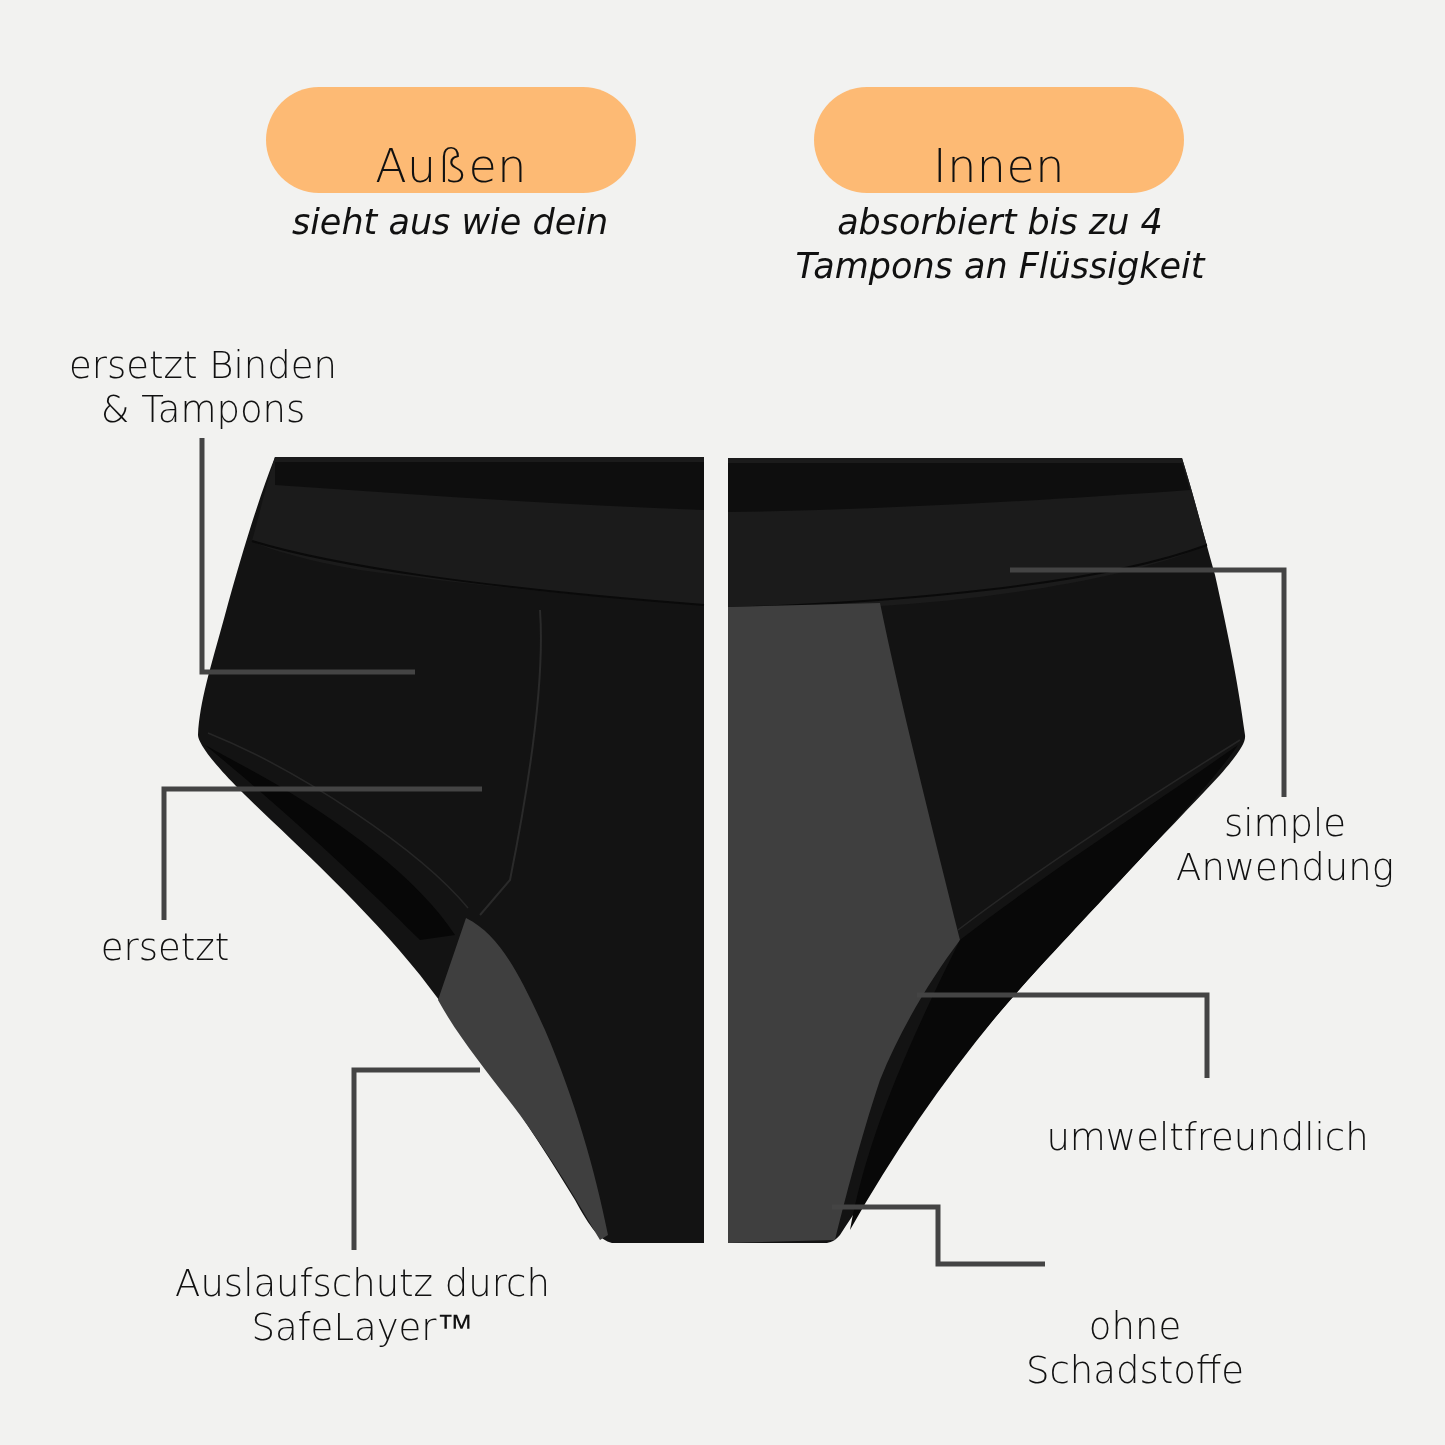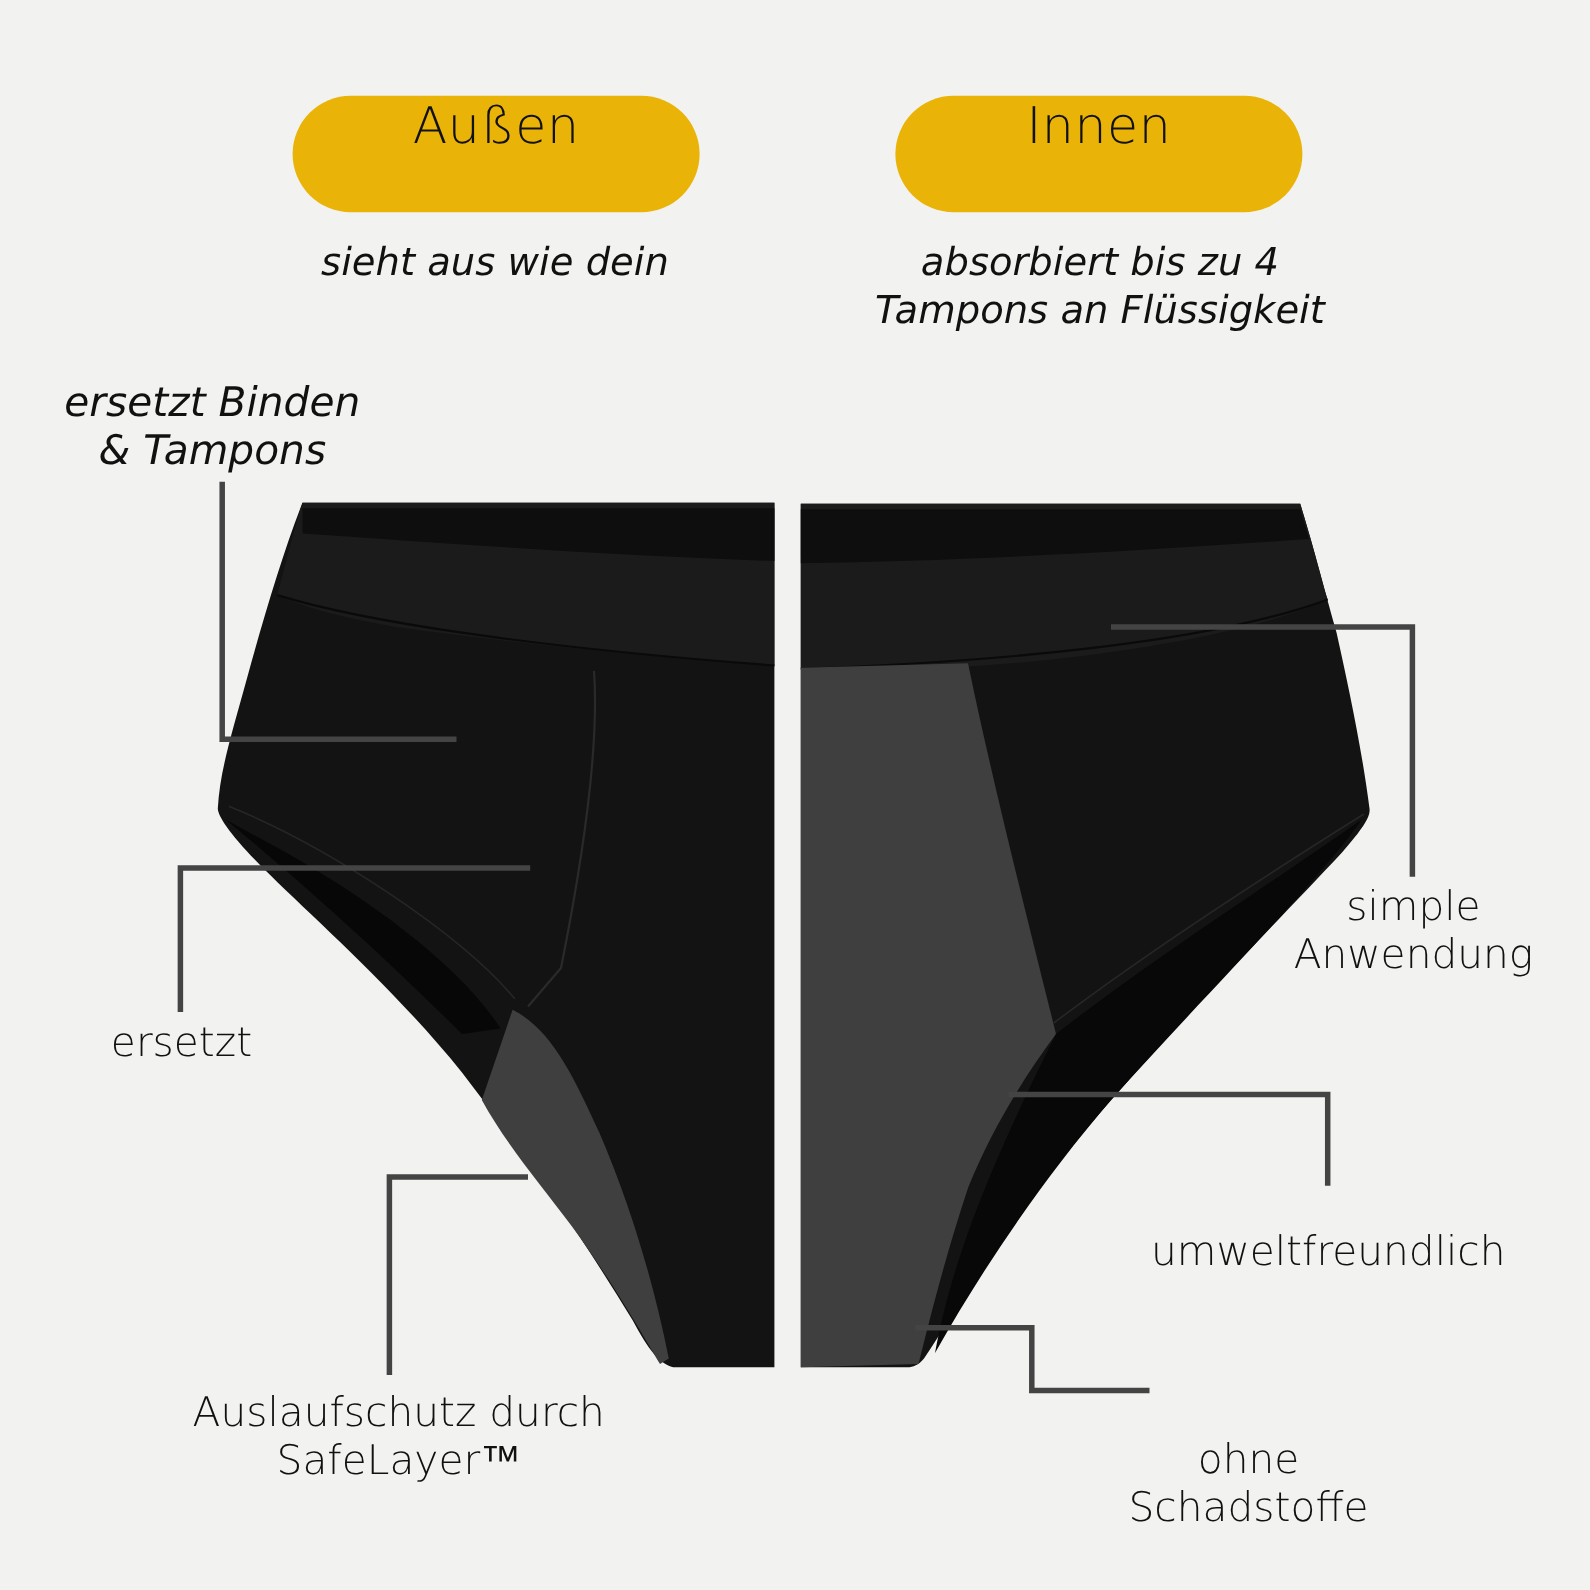--- a/index.html
+++ b/index.html
@@ -8,36 +8,35 @@
     background: #f2f2f0;
     position: relative;
     overflow: hidden;
     font-family: "DejaVu Sans", "Liberation Sans", sans-serif;
     color: #111;
   }
   .pill {
     position: absolute;
     height: 106px;
     border-radius: 53px;
-    background: #eab308;
-    display: flex; align-items: flex-start; justify-content: center;
+    background: #fdba74;
+    display: flex; align-items: flex-end; justify-content: center;
     font-size: 46px; font-weight: 300; letter-spacing: 0.5px;
     color: #111;
   }
   .pill-outer { left: 266px; top: 87px; width: 370px; }
   .pill-inner { left: 814px; top: 87px; width: 370px; }
   .subtitle {
     position: absolute;
     text-align: center;
     font-style: italic;
     font-size: 35px;
     line-height: 44px;
     font-weight: 300;
     color: #111;
-    margin-top: 17px;
   }
   .sub-outer { left: 230px; top: 200px; width: 440px; }
   .sub-inner { left: 760px; top: 200px; width: 480px; }
   .label {
     position: absolute;
     text-align: center;
     font-size: 37px;
     line-height: 44px;
     font-weight: 300;
     color: #111;
@@ -123,21 +122,21 @@
     <polyline points="354,1250 354,1070 480,1070"></polyline>
 
     <polyline points="1010,570 1284,570 1284,797"></polyline>
 
     <polyline points="917,995 1207,995 1207,1078"></polyline>
 
     <polyline points="832,1207 938,1207 938,1264 1045,1264"></polyline>
   </g>
 </svg>
 
-<div class="label" style="left:48px; top:344px; width:290px;font-style:italic;">
+<div class="label" style="left:58px; top:344px; width:290px;">
   <div>ersetzt Binden</div>
   <div>&amp; Tampons</div>
 </div>
 <div class="label" style="left:40px; top:926px; width:250px;">
   <div>ersetzt</div>
 </div>
 <div class="label" style="left:160px; top:1262px; width:405px;">
   <div>Auslaufschutz durch</div>
   <div>SafeLayer™</div>
 </div>

